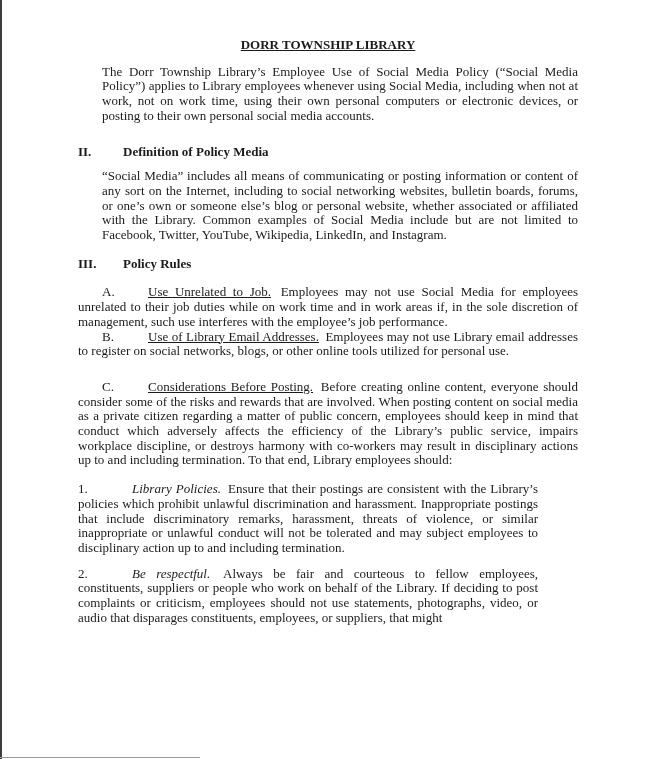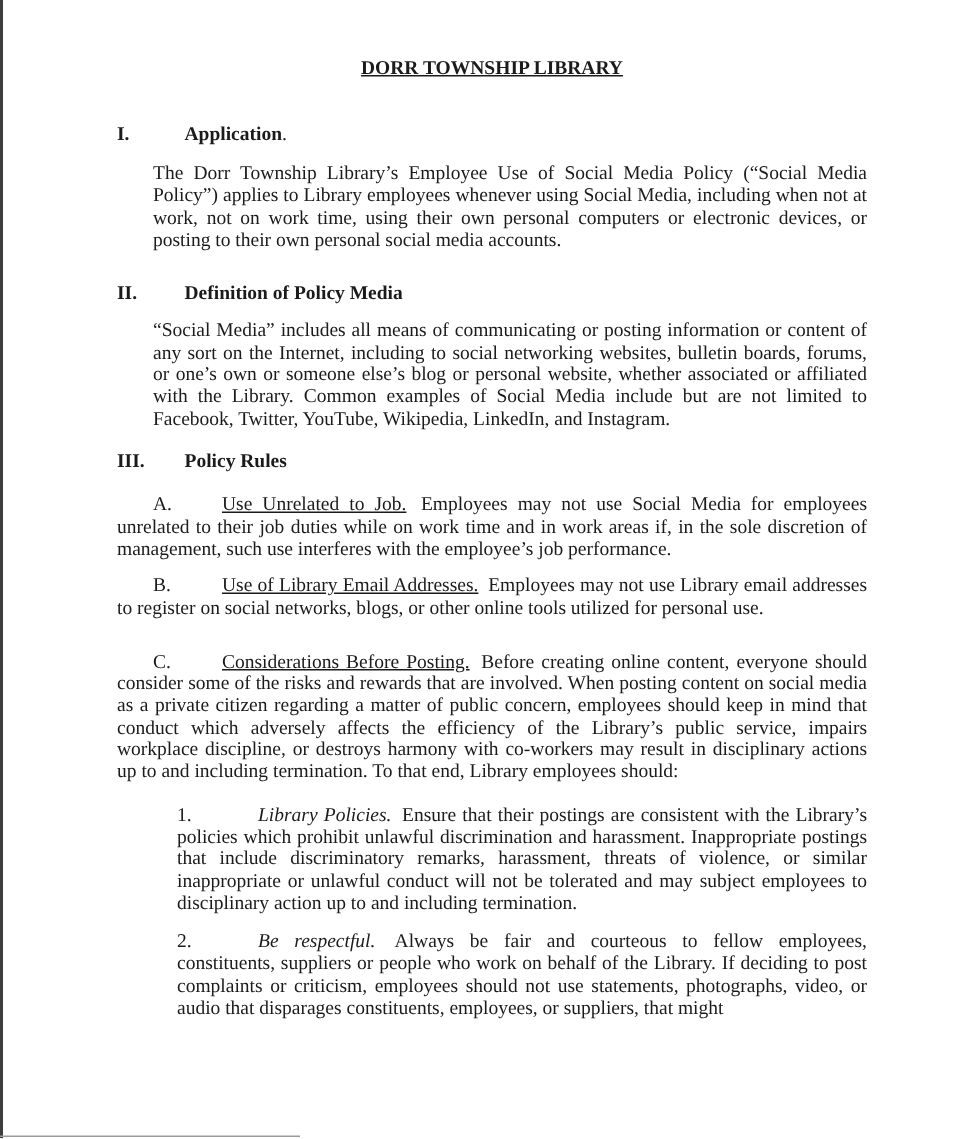--- a/index.html
+++ b/index.html
@@ -39,42 +39,41 @@
   .m-sec3 { margin-top: 14px; }
 
   .para { text-align: justify; margin-left: 24px; }
   .m-p1 { margin-top: 12px; }
   .m-p2 { margin-top: 10px; }
 
   .rule { text-align: justify; text-indent: 24px; }
   .rule .lbl { display: inline-block; width: 46px; text-indent: 0; }
   .u { text-decoration: underline; margin-right: 3px; }
   .m-ra { margin-top: 14px; }
-  .m-rb { margin-top: 10px; }
+  .m-rb { }
   .m-rc { margin-top: 21px; }
 
-  .guide { margin-left: 40px; width: 460px; text-align: justify; }
+  .guide { width: 460px; text-align: justify; }
   .guide .glbl { display: inline-block; width: 54px; }
   .ital { font-style: italic; margin-right: 3px; }
   .m-g1 { margin-top: 14px; }
   .m-g2 { margin-top: 11px; }
 </style>
 </head>
 <body>
 
 <div class="page">
   <div class="edge-left"></div>
   <div class="edge-bottom"></div>
 
   <div class="content">
 
     <p class="title"><span class="tu">DORR TOWNSHIP LIBRARY</span></p>
 
 
-    <p class="sec m-sec1"><span class="numeral">I.</span><span>Application</span><span class="suffix">.</span></p>
 
     <p class="para m-p1">The Dorr Township Library’s Employee Use of Social Media Policy (“Social Media Policy”) applies to Library employees whenever using Social Media, including when not at work, not on work time, using their own personal computers or electronic devices, or posting to their own personal social media accounts.</p>
 
     <p class="sec m-sec2"><span class="numeral">II.</span><span>Definition of Policy Media</span><span class="suffix"></span></p>
 
     <p class="para m-p2">“Social Media” includes all means of communicating or posting information or content of any sort on the Internet, including to social networking websites, bulletin boards, forums, or one’s own or someone else’s blog or personal website, whether associated or affiliated with the Library. Common examples of Social Media include but are not limited to Facebook, Twitter, YouTube, Wikipedia, LinkedIn, and Instagram.</p>
 
     <p class="sec m-sec3"><span class="numeral">III.</span><span>Policy Rules</span><span class="suffix"></span></p>
 
     <p class="rule m-ra"><span class="lbl">A.</span><span class="u">Use Unrelated to Job.</span> <span>Employees may not use Social Media for employees unrelated to their job duties while on work time and in work areas if, in the sole discretion of management, such use interferes with the employee’s job performance.</span></p>

